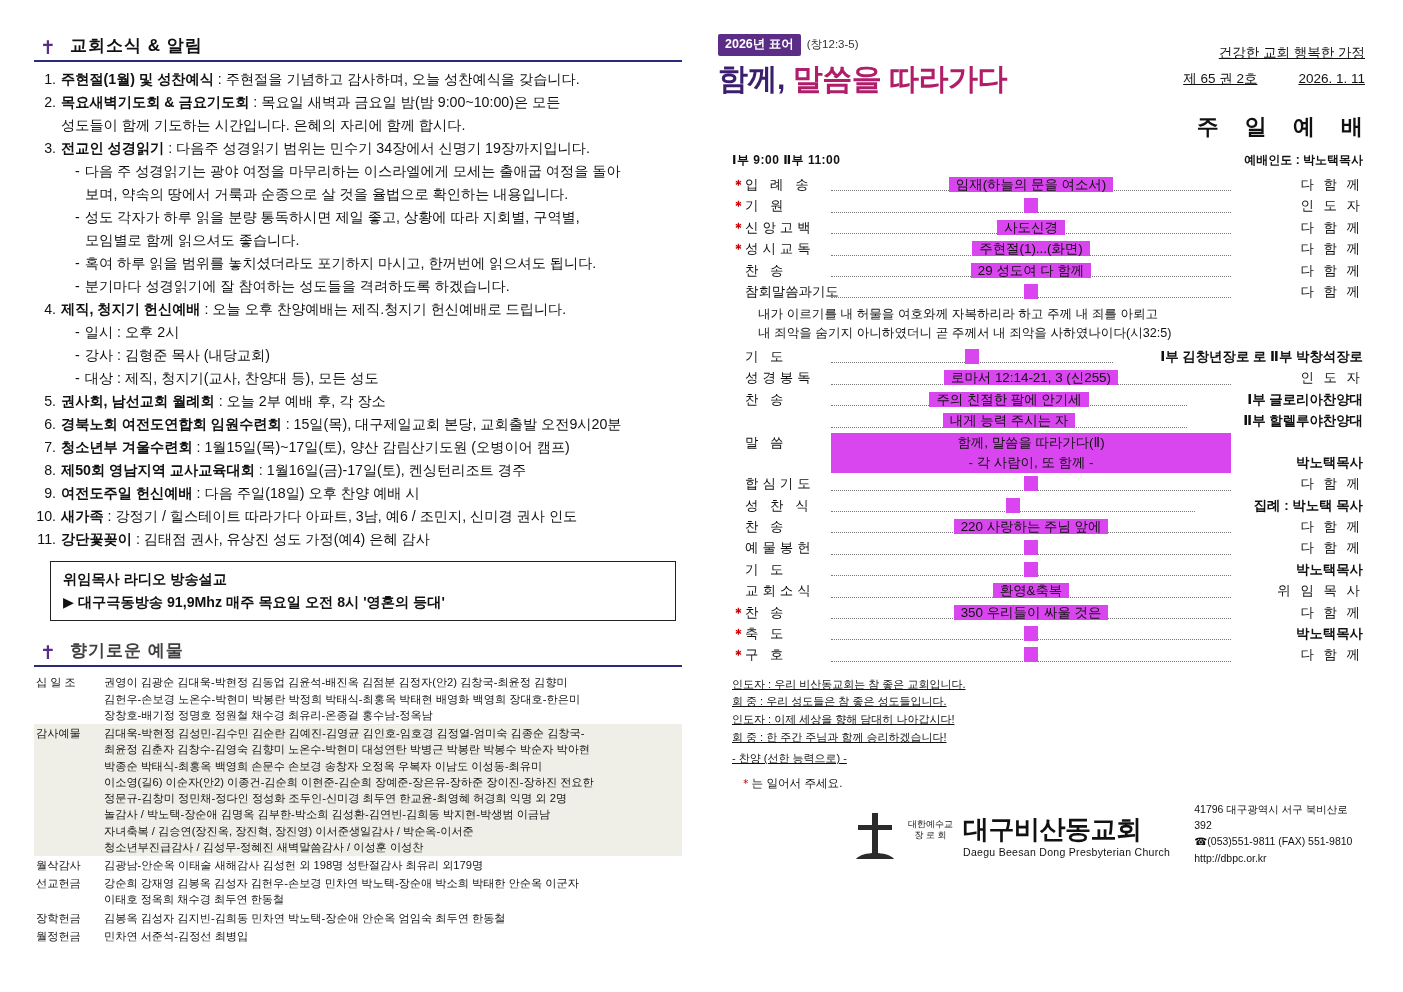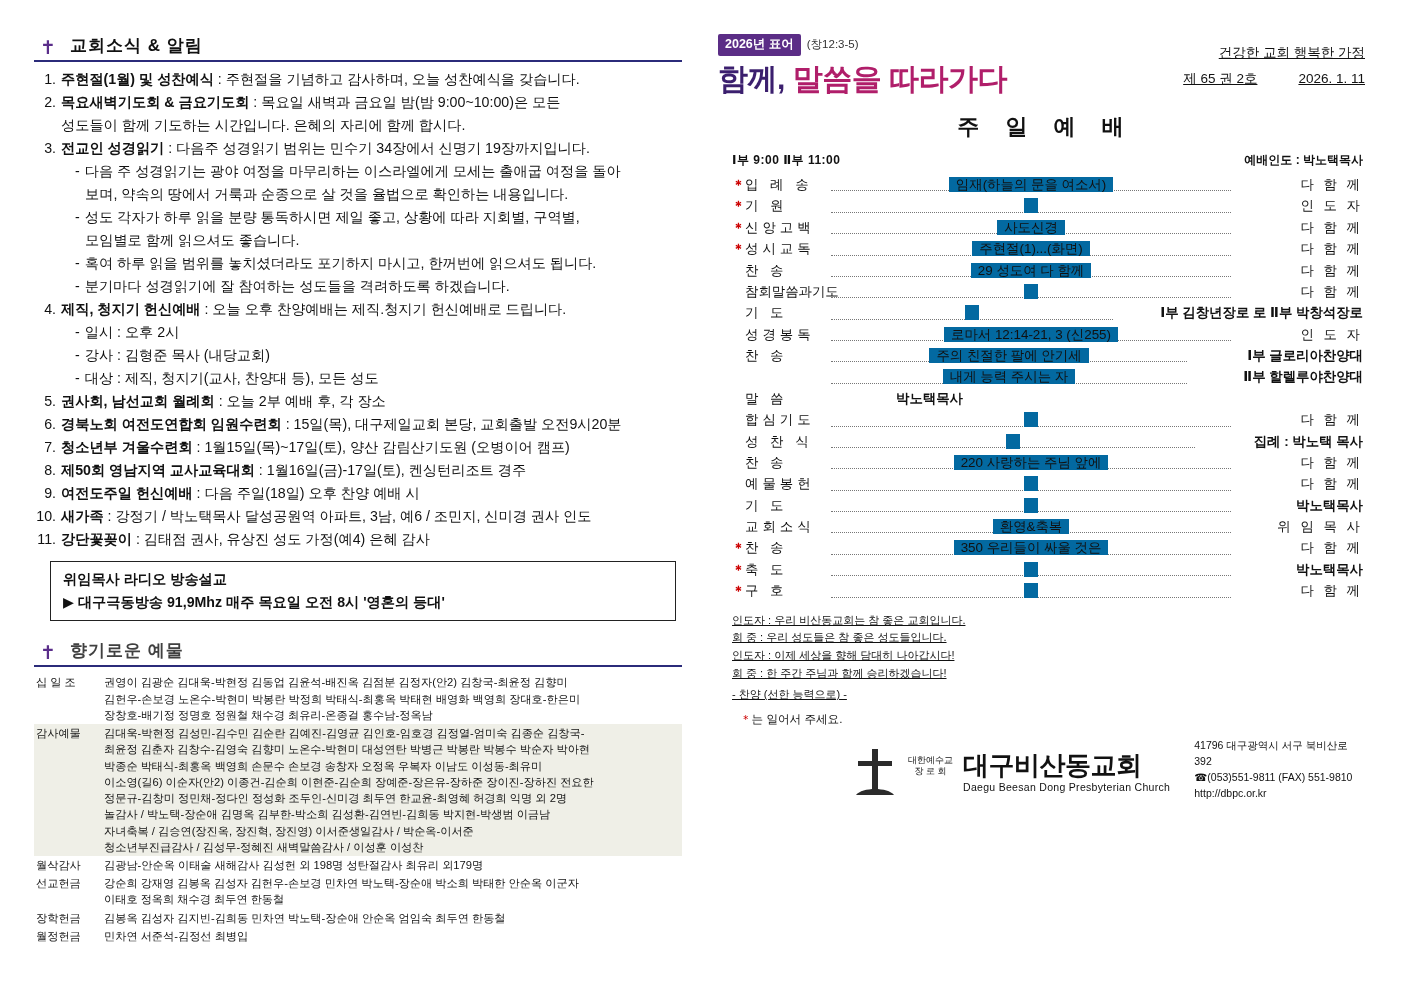--- a/index.html
+++ b/index.html
@@ -156,21 +156,21 @@
     padding-right: 8px;
     text-decoration: underline;
   }
   .r-top-right .vol-row {
     display: flex;
     gap: 41px;
     justify-content: flex-end;
     font-size: 13.5px;
   }
   .service-title {
-    text-align: center;
+    text-align: right;
     font-size: 22px;
     font-weight: bold;
     letter-spacing: 10px;
     margin: 12px 0 10px 0;
   }
 
   
   .ow {
     font-size: 13.4px;
     padding: 0 10px 0 14px;
@@ -213,21 +213,21 @@
   }
   .ow-mid .dots {
     position: absolute;
     left: 0; right: 0; bottom: 4px;
     border-bottom: 1px dotted #777;
     z-index: 0;
   }
   .ow-mid .txt {
     position: relative;
     z-index: 1;
-    background: #0369a1;
+    background: #d946ef;
     padding: 0 7px;
   }
   .ow-right {
     flex: 0 0 auto;
     width: 132px;
     text-align: right;
     white-space: nowrap;
     font-weight: bold;
   }
   .ow-right.plain { font-weight: normal; letter-spacing: 3px; }
@@ -416,21 +416,21 @@
       <li>
         <span class="n-num">8.</span>
         <span class="n-body"><b>제50회 영남지역 교사교육대회</b><span> : 1월16일(금)-17일(토), 켄싱턴리조트 경주</span></span>
       </li>
       <li>
         <span class="n-num">9.</span>
         <span class="n-body"><b>여전도주일 헌신예배</b><span> : 다음 주일(18일) 오후 찬양 예배 시</span></span>
       </li>
       <li>
         <span class="n-num">10.</span>
-        <span class="n-body"><b>새가족</b><span> : 강정기 / 박노택목사 달성공원역 아파트, 3남, 예6 / 조민지, 신미경 권사 인도</span></span>
+        <span class="n-body"><b>새가족</b><span> : 강정기 / 힐스테이트 따라가다 아파트, 3남, 예6 / 조민지, 신미경 권사 인도</span></span>
       </li>
       <li>
         <span class="n-num">11.</span>
         <span class="n-body"><b>강단꽃꽂이</b><span> : 김태점 권사, 유상진 성도 가정(예4) 은혜 감사</span></span>
       </li>
     </ul>
 
     <div class="radio-box">
       <div class="rb-title">위임목사 라디오 방송설교</div>
       <div class="rb-line">
@@ -556,20 +556,24 @@
         <span class="ow-mid"><span class="dots"></span><span class="txt">29 성도여 다 함께</span></span>
         <span class="ow-right plain">다 함 께</span>
       </div>
       <div class="owrow">
         <span class="ow-star"></span>
         <span class="ow-label nospace">참회말씀과기도</span>
         <span class="ow-mid"><span class="dots"></span><span class="txt"></span></span>
         <span class="ow-right plain">다 함 께</span>
       </div>
 
+      <div class="confession">
+        <div>내가 이르기를 내 허물을 여호와께 자복하리라 하고 주께 내 죄를 아뢰고</div>
+        <div>내 죄악을 숨기지 아니하였더니 곧 주께서 내 죄악을 사하였나이다(시32:5)</div>
+      </div>
 
       <div class="owrow">
         <span class="ow-star"></span>
         <span class="ow-label">기    도</span>
         <span class="ow-mid"><span class="dots"></span><span class="txt"></span></span>
         <span class="ow-right" style="width:250px">Ⅰ부 김창년장로 로  Ⅱ부 박창석장로</span>
       </div>
       <div class="owrow">
         <span class="ow-star"></span>
         <span class="ow-label">성경봉독</span>
@@ -585,20 +589,24 @@
       <div class="owrow">
         <span class="ow-star"></span>
         <span class="ow-label"></span>
         <span class="ow-mid"><span class="dots"></span><span class="txt">내게 능력 주시는 자</span></span>
         <span class="ow-right" style="width:176px">Ⅱ부 할렐루야찬양대</span>
       </div>
 
       <div class="owrow" style="">
         <span class="ow-star"></span>
         <span class="ow-label">말    씀</span>
+        <span class="ow-mid">
+          <span class="txt" style="display:block">함께, 말씀을 따라가다(Ⅱ)</span>
+          <span class="txt" style="display:block">- 각 사람이, 또 함께 -</span>
+        </span>
         <span class="ow-right" style="align-self:flex-end">박노택목사</span>
       </div>
 
       <div class="owrow">
         <span class="ow-star"></span>
         <span class="ow-label">합심기도</span>
         <span class="ow-mid"><span class="dots"></span><span class="txt"></span></span>
         <span class="ow-right plain">다 함 께</span>
       </div>
       <div class="owrow">

